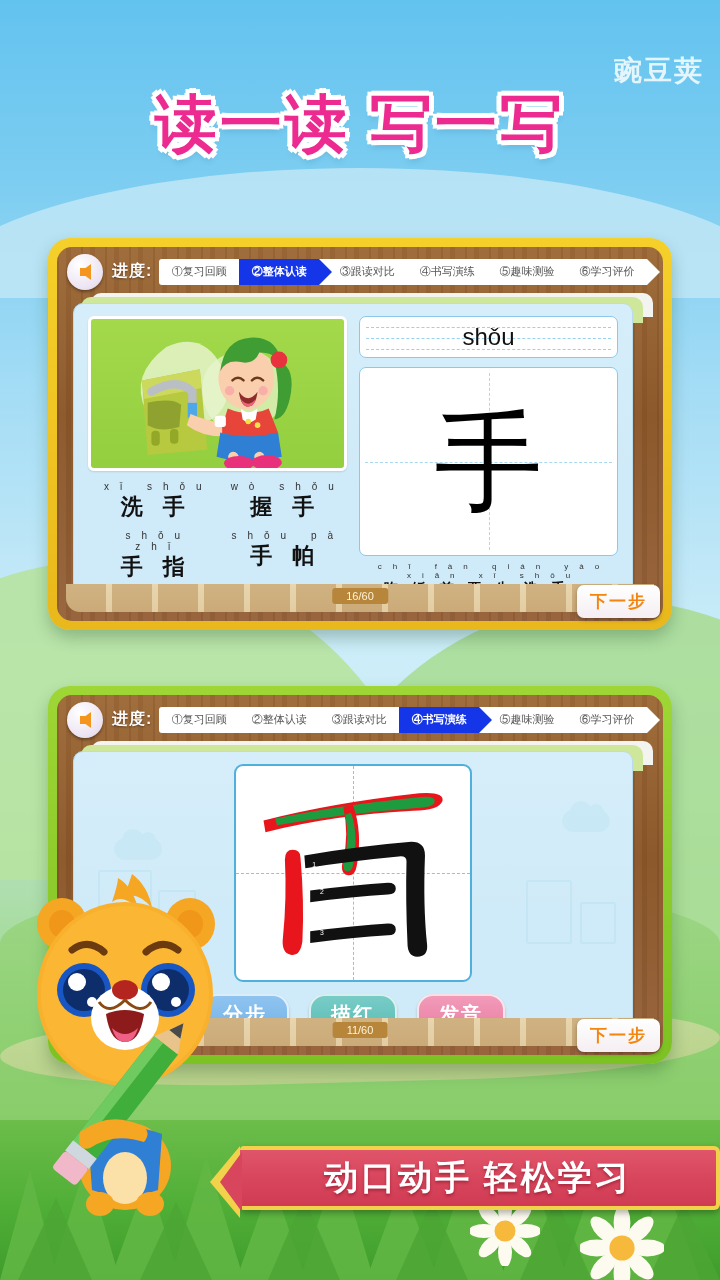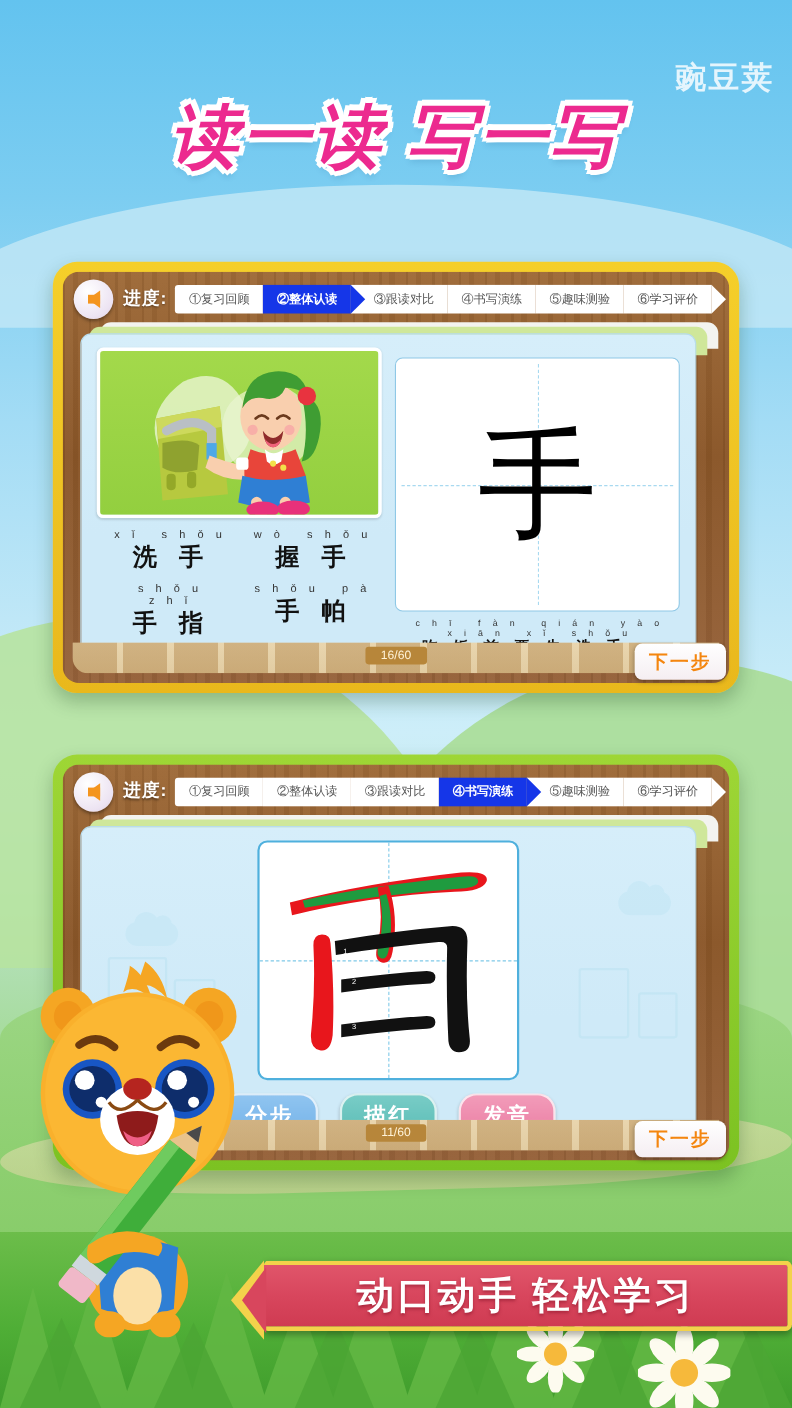--- a/index.html
+++ b/index.html
@@ -42,21 +42,21 @@
     opacity:.55;
     border-radius:50%/70%;
     transform:rotate(-1.5deg);
   }
   .grass-bottom {
     position:absolute; left:0; right:0; bottom:0; height:160px;
     background:linear-gradient(180deg,#6cbd4a 0%, #4fae36 55%, #3f9c2c 100%);
   }
 
   
-  .title-wrap { position:absolute; top:82px; left:0; right:0; text-align:center; z-index:6;font-style:italic; }
+  .title-wrap { position:absolute; top:82px; left:0; right:0; text-align:center; z-index:6; }
   .title {
     font-size:62px; font-weight:bold; color:#ec2a8f; letter-spacing:3px;
     text-shadow:
       -4px -4px 0 #fff, 4px -4px 0 #fff, -4px 4px 0 #fff, 4px 4px 0 #fff,
       0 -5px 0 #fff, 0 5px 0 #fff, -5px 0 0 #fff, 5px 0 0 #fff,
       0 7px 6px rgba(20,80,130,.18);
   }
 
   
   .card {
@@ -381,20 +381,26 @@
                 <div class="hz">手 指</div>
               </div>
               <div class="word">
                 <div class="py">shǒu pà</div>
                 <div class="hz">手 帕</div>
               </div>
             </div>
           </div>
 
           <div class="c1-right">
+            <div class="pinyin-box">
+              <div class="rule r1"></div>
+              <div class="rule r2"></div>
+              <div class="rule r3"></div>
+              <span class="pinyin-text">shǒu</span>
+            </div>
             <div class="char-box">
               <div class="vline"></div>
               <div class="hline"></div>
               <span class="big-char">手</span>
             </div>
             <div class="sentence">
               <div class="spy">chī fàn qián yào xiān xǐ shǒu</div>
               <div class="shz">吃 饭 前 要 先 洗 手 。</div>
             </div>
           </div>

